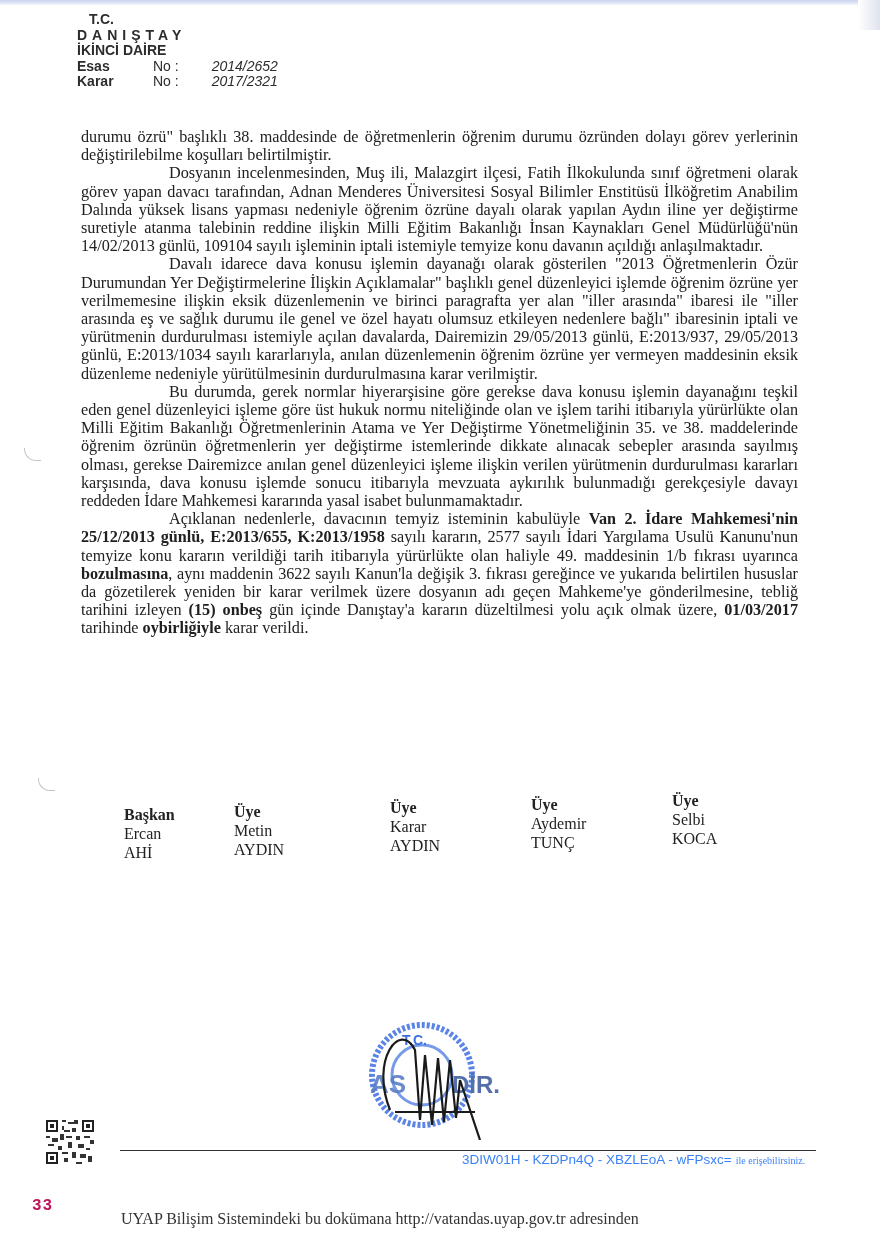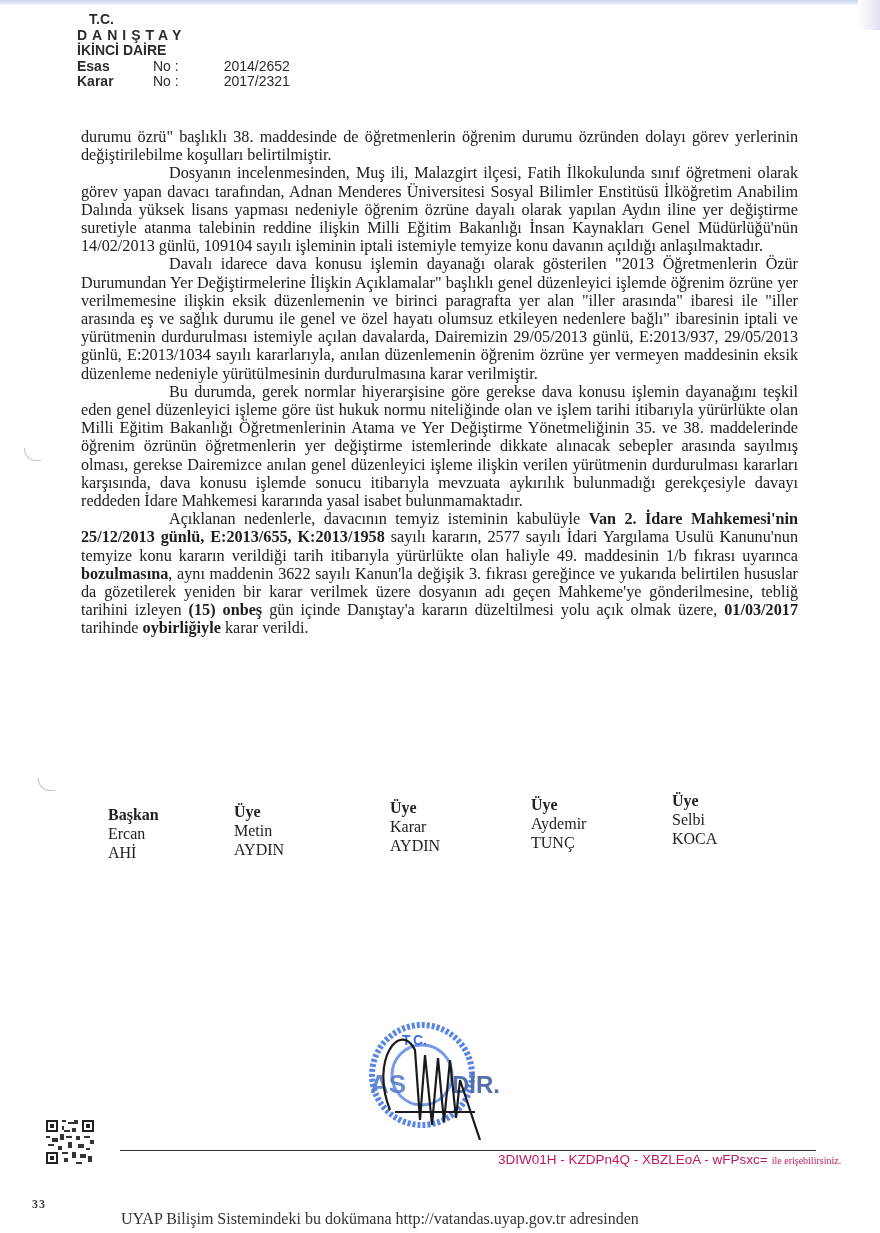--- a/index.html
+++ b/index.html
@@ -12,21 +12,21 @@
   .rightshadow { position:absolute; right:0; top:0; width:22px; height:30px;
     background:linear-gradient(90deg, #ffffff, #dfe3ef); }
 
   .header { position:absolute; left:77px; top:12px; font-family:"Liberation Sans", sans-serif;
     font-weight:bold; color:#2c2c2c; font-size:14px; line-height:15.5px; }
   .header .tc { padding-left:12px; }
   .header .danistay { letter-spacing:5px; }
   .header .row { display:flex;gap:24px; }
   .header .row .k { width:40px; }
   .header .row .no { font-weight:normal; }
-  .header .row .v { font-weight:normal; margin-left:21px; }
+  .header .row .v { font-weight:normal; margin-left:9px;font-style:italic; }
 
   .body-text { position:absolute; left:81px; top:128px; width:717px;
     font-size:16.2px; line-height:18.2px; text-align:justify; color:#202020; }
   .body-text p { margin:0; }
   .body-text p.ind { text-indent:88px; }
   .body-text b { font-weight:bold; }
 
   .signers { position:absolute; left:108px; top:795px; width:640px; height:70px;
     font-size:16px; line-height:19px; color:#222; }
   .signer { position:absolute; }
@@ -35,25 +35,25 @@
   .margin-mark { position:absolute; width:16px; height:12px; border-left:1px solid #c6c6c6;
     border-bottom:1px solid #c6c6c6; border-bottom-left-radius:12px; }
 
   .stamp { position:absolute; left:360px; top:1000px; width:160px; height:140px; }
 
   .qr { position:absolute; left:44px; top:1118px; width:52px; height:48px; }
 
   .footer-rule { position:absolute; left:120px; top:1150px; width:696px; height:1px; background:#333; }
   .footer-text { position:absolute; left:121px; top:1210px; font-size:16px; color:#333; white-space:nowrap; }
   .footer-code { position:absolute; left:462px; top:1152px; font-family:"Liberation Sans", sans-serif;
-    font-size:13.5px; color:#be185d; white-space:nowrap;margin-left:36px; }
+    font-size:13.5px; color:#3b82f6; white-space:nowrap; }
   .footer-code .tail { font-family:"Liberation Serif", serif; font-size:10px; margin-left:4px; }
 
-  .page-number { position:absolute; left:32px; top:1197px; font-family:Liberation Serif, serif;
-    font-weight:bold; color:#404040; font-size:12px; letter-spacing:1px; }
+  .page-number { position:absolute; left:32px; top:1197px; font-family:Liberation Mono, monospace;
+    font-weight:bold; color:#be185d; font-size:16px; letter-spacing:1px; }
 </style>
 </head>
 <body>
 
 <div class="topstrip"></div>
 <div class="rightshadow"></div>
 
 <div class="header">
   <div class="tc">T.C.</div>
   <div class="danistay">DANIŞTAY</div>
@@ -75,21 +75,21 @@
   <p class="ind">Dosyanın incelenmesinden, Muş ili, Malazgirt ilçesi, Fatih İlkokulunda sınıf öğretmeni olarak görev yapan davacı tarafından, Adnan Menderes Üniversitesi Sosyal Bilimler Enstitüsü İlköğretim Anabilim Dalında yüksek lisans yapması nedeniyle öğrenim özrüne dayalı olarak yapılan Aydın iline yer değiştirme suretiyle atanma talebinin reddine ilişkin Milli Eğitim Bakanlığı İnsan Kaynakları Genel Müdürlüğü'nün 14/02/2013 günlü, 109104 sayılı işleminin iptali istemiyle temyize konu davanın açıldığı anlaşılmaktadır.</p>
   <p class="ind">Davalı idarece dava konusu işlemin dayanağı olarak gösterilen "2013 Öğretmenlerin Özür Durumundan Yer Değiştirmelerine İlişkin Açıklamalar" başlıklı genel düzenleyici işlemde öğrenim özrüne yer verilmemesine ilişkin eksik düzenlemenin ve birinci paragrafta yer alan "iller arasında" ibaresi ile "iller arasında eş ve sağlık durumu ile genel ve özel hayatı olumsuz etkileyen nedenlere bağlı" ibaresinin iptali ve yürütmenin durdurulması istemiyle açılan davalarda, Dairemizin 29/05/2013 günlü, E:2013/937, 29/05/2013 günlü, E:2013/1034 sayılı kararlarıyla, anılan düzenlemenin öğrenim özrüne yer vermeyen maddesinin eksik düzenleme nedeniyle yürütülmesinin durdurulmasına karar verilmiştir.</p>
   <p class="ind">Bu durumda, gerek normlar hiyerarşisine göre gerekse dava konusu işlemin dayanağını teşkil eden genel düzenleyici işleme göre üst hukuk normu niteliğinde olan ve işlem tarihi itibarıyla yürürlükte olan Milli Eğitim Bakanlığı Öğretmenlerinin Atama ve Yer Değiştirme Yönetmeliğinin 35. ve 38. maddelerinde öğrenim özrünün öğretmenlerin yer değiştirme istemlerinde dikkate alınacak sebepler arasında sayılmış olması, gerekse Dairemizce anılan genel düzenleyici işleme ilişkin verilen yürütmenin durdurulması kararları karşısında, dava konusu işlemde sonucu itibarıyla mevzuata aykırılık bulunmadığı gerekçesiyle davayı reddeden İdare Mahkemesi kararında yasal isabet bulunmamaktadır.</p>
   <p class="ind"><span>Açıklanan nedenlerle, davacının temyiz isteminin kabulüyle </span><b>Van 2. İdare Mahkemesi'nin 25/12/2013 günlü, E:2013/655, K:2013/1958</b><span> sayılı kararın, 2577 sayılı İdari Yargılama Usulü Kanunu'nun temyize konu kararın verildiği tarih itibarıyla yürürlükte olan haliyle 49. maddesinin 1/b fıkrası uyarınca </span><b>bozulmasına</b><span>, aynı maddenin 3622 sayılı Kanun'la değişik 3. fıkrası gereğince ve yukarıda belirtilen hususlar da gözetilerek yeniden bir karar verilmek üzere dosyanın adı geçen Mahkeme'ye gönderilmesine, tebliğ tarihini izleyen </span><b>(15) onbeş</b><span> gün içinde Danıştay'a kararın düzeltilmesi yolu açık olmak üzere, </span><b>01/03/2017</b><span> tarihinde </span><b>oybirliğiyle</b><span> karar verildi.</span></p>
 </div>
 
 <div class="margin-mark" style="left:24px; top:448px;"></div>
 <div class="margin-mark" style="left:38px; top:778px;"></div>
 
 <div class="signers">
-  <div class="signer" style="left:0; top:10px;">
+  <div class="signer" style="left:16px; top:10px;">
     <div class="role">Başkan</div>
     <div>Ercan</div>
     <div>AHİ</div>
   </div>
   <div class="signer" style="left:126px; top:7px;">
     <div class="role">Üye</div>
     <div>Metin</div>
     <div>AYDIN</div>
   </div>
   <div class="signer" style="left:282px; top:3px;">

